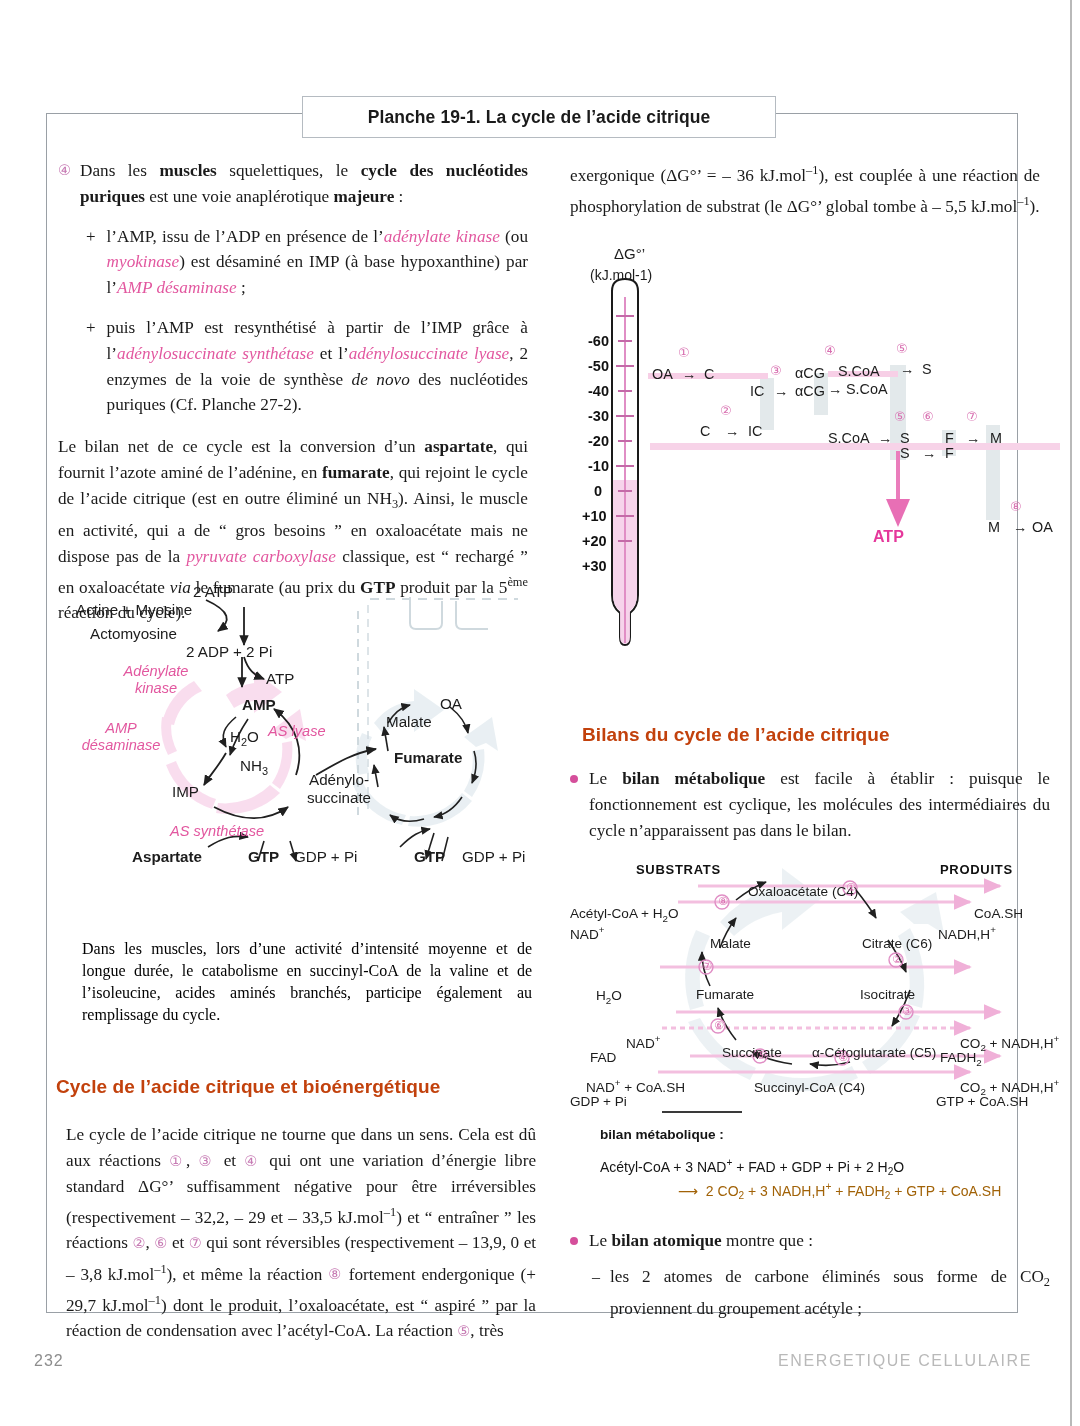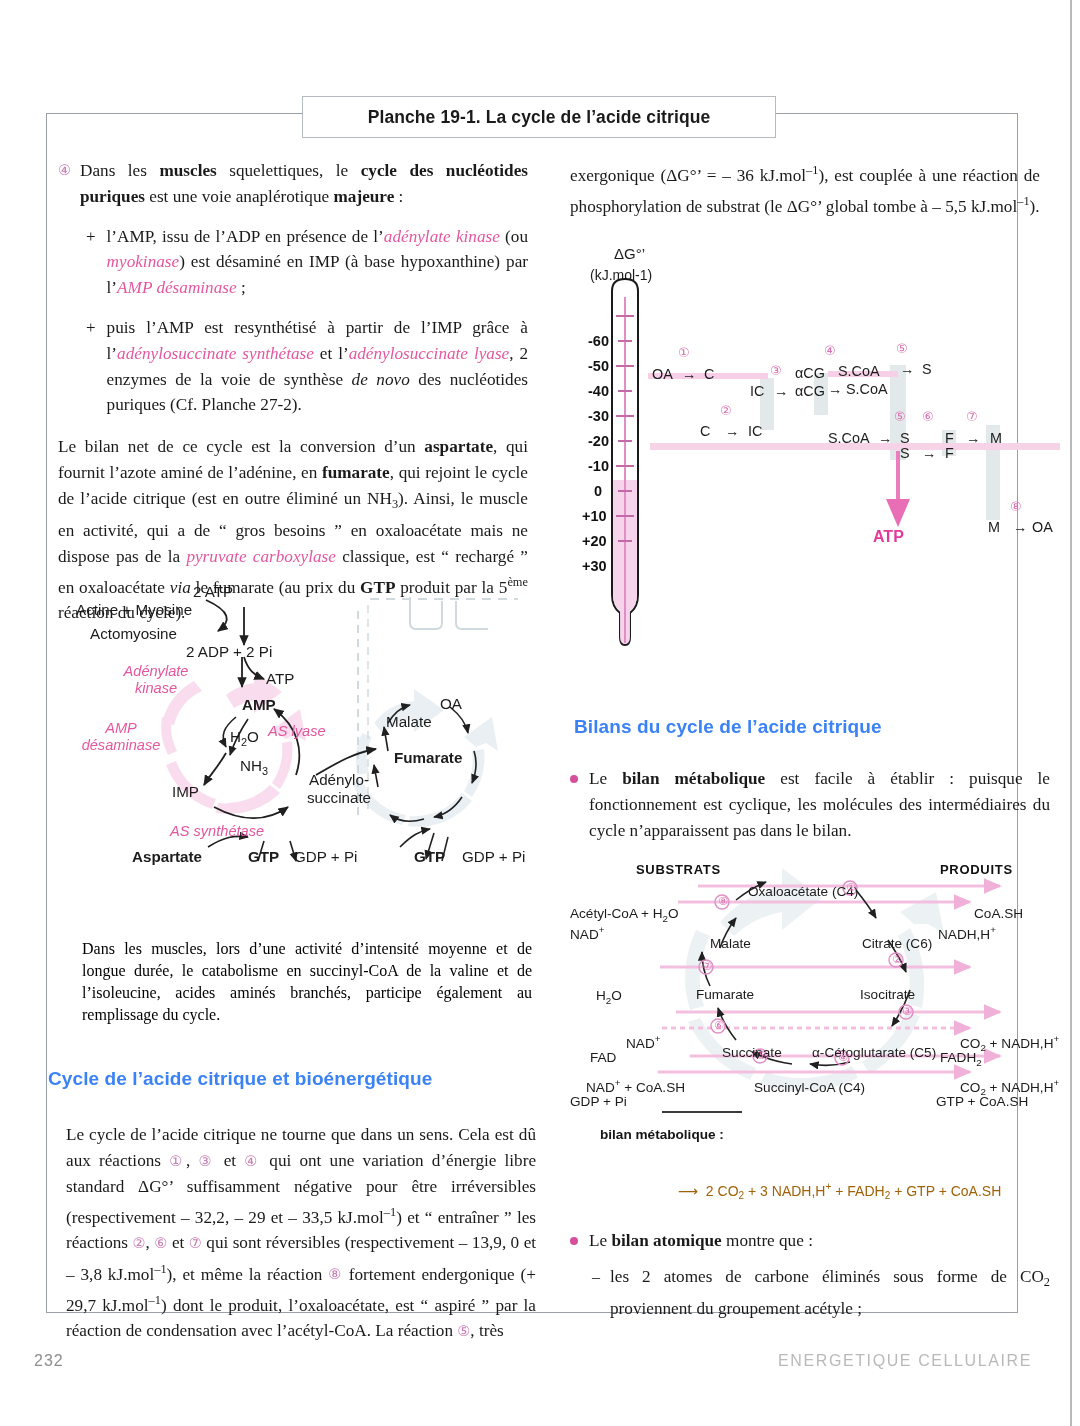--- a/index.html
+++ b/index.html
@@ -63,22 +63,22 @@
   .sub {
     margin-left:28px; display:flex; gap:11px; align-items:flex-start;
   }
   .sub .plus { flex:0 0 auto; line-height:25.8px; font-size:17px; }
   .sub .txt { flex:1 1 auto; }
 
   h2.section {
     font-family:"Liberation Sans", sans-serif;
     font-weight:bold;
     font-size:19px;
-    color:#3b82f6;
-    margin:8px;
+    color:#c2410c;
+    margin:16px;
     letter-spacing:0.1px;
   }
   .bullet-item { display:flex; gap:11px; align-items:flex-start; }
   .bullet-item .dot {
     flex:0 0 auto; width:8px; height:8px; border-radius:50%;
     background:#d54f9b; margin-top:9px;
   }
   .dash-item { display:flex; gap:10px; align-items:flex-start; margin-left:22px;}
   .dash-item .dash { flex:0 0 auto; line-height:25.8px; }
 
@@ -483,20 +483,21 @@
   <span class="cn" style="left:268px; top:191px;">④</span>
   <span class="cn" style="left:186px; top:189px;">⑤</span>
   <span class="cn" style="left:144px; top:159px;">⑥</span>
   <span class="cn" style="left:132px; top:100px;">⑦</span>
   <span class="cn" style="left:148px; top:35px;">⑧</span>
 </div>
 
 <div class="fig4">
   <div class="rule"></div>
   <div class="t1">bilan métabolique :</div>
+  <div class="t2">Acétyl-CoA + 3 NAD<sup>+</sup> + FAD + GDP + Pi + 2 H<sub>2</sub>O</div>
   <div class="t3">
     <span>⟶&nbsp;</span>
     2 CO<sub>2</sub> + 3 NADH,H<sup>+</sup> + FADH<sub>2</sub> + GTP + CoA.SH
   </div>
 </div>
 
 <div class="col" style="left:570px; top:1228px; width:480px;">
   <div class="bullet-item">
     <span class="dot"></span>
     <p class="body">Le <b>bilan atomique</b> montre que :</p>

